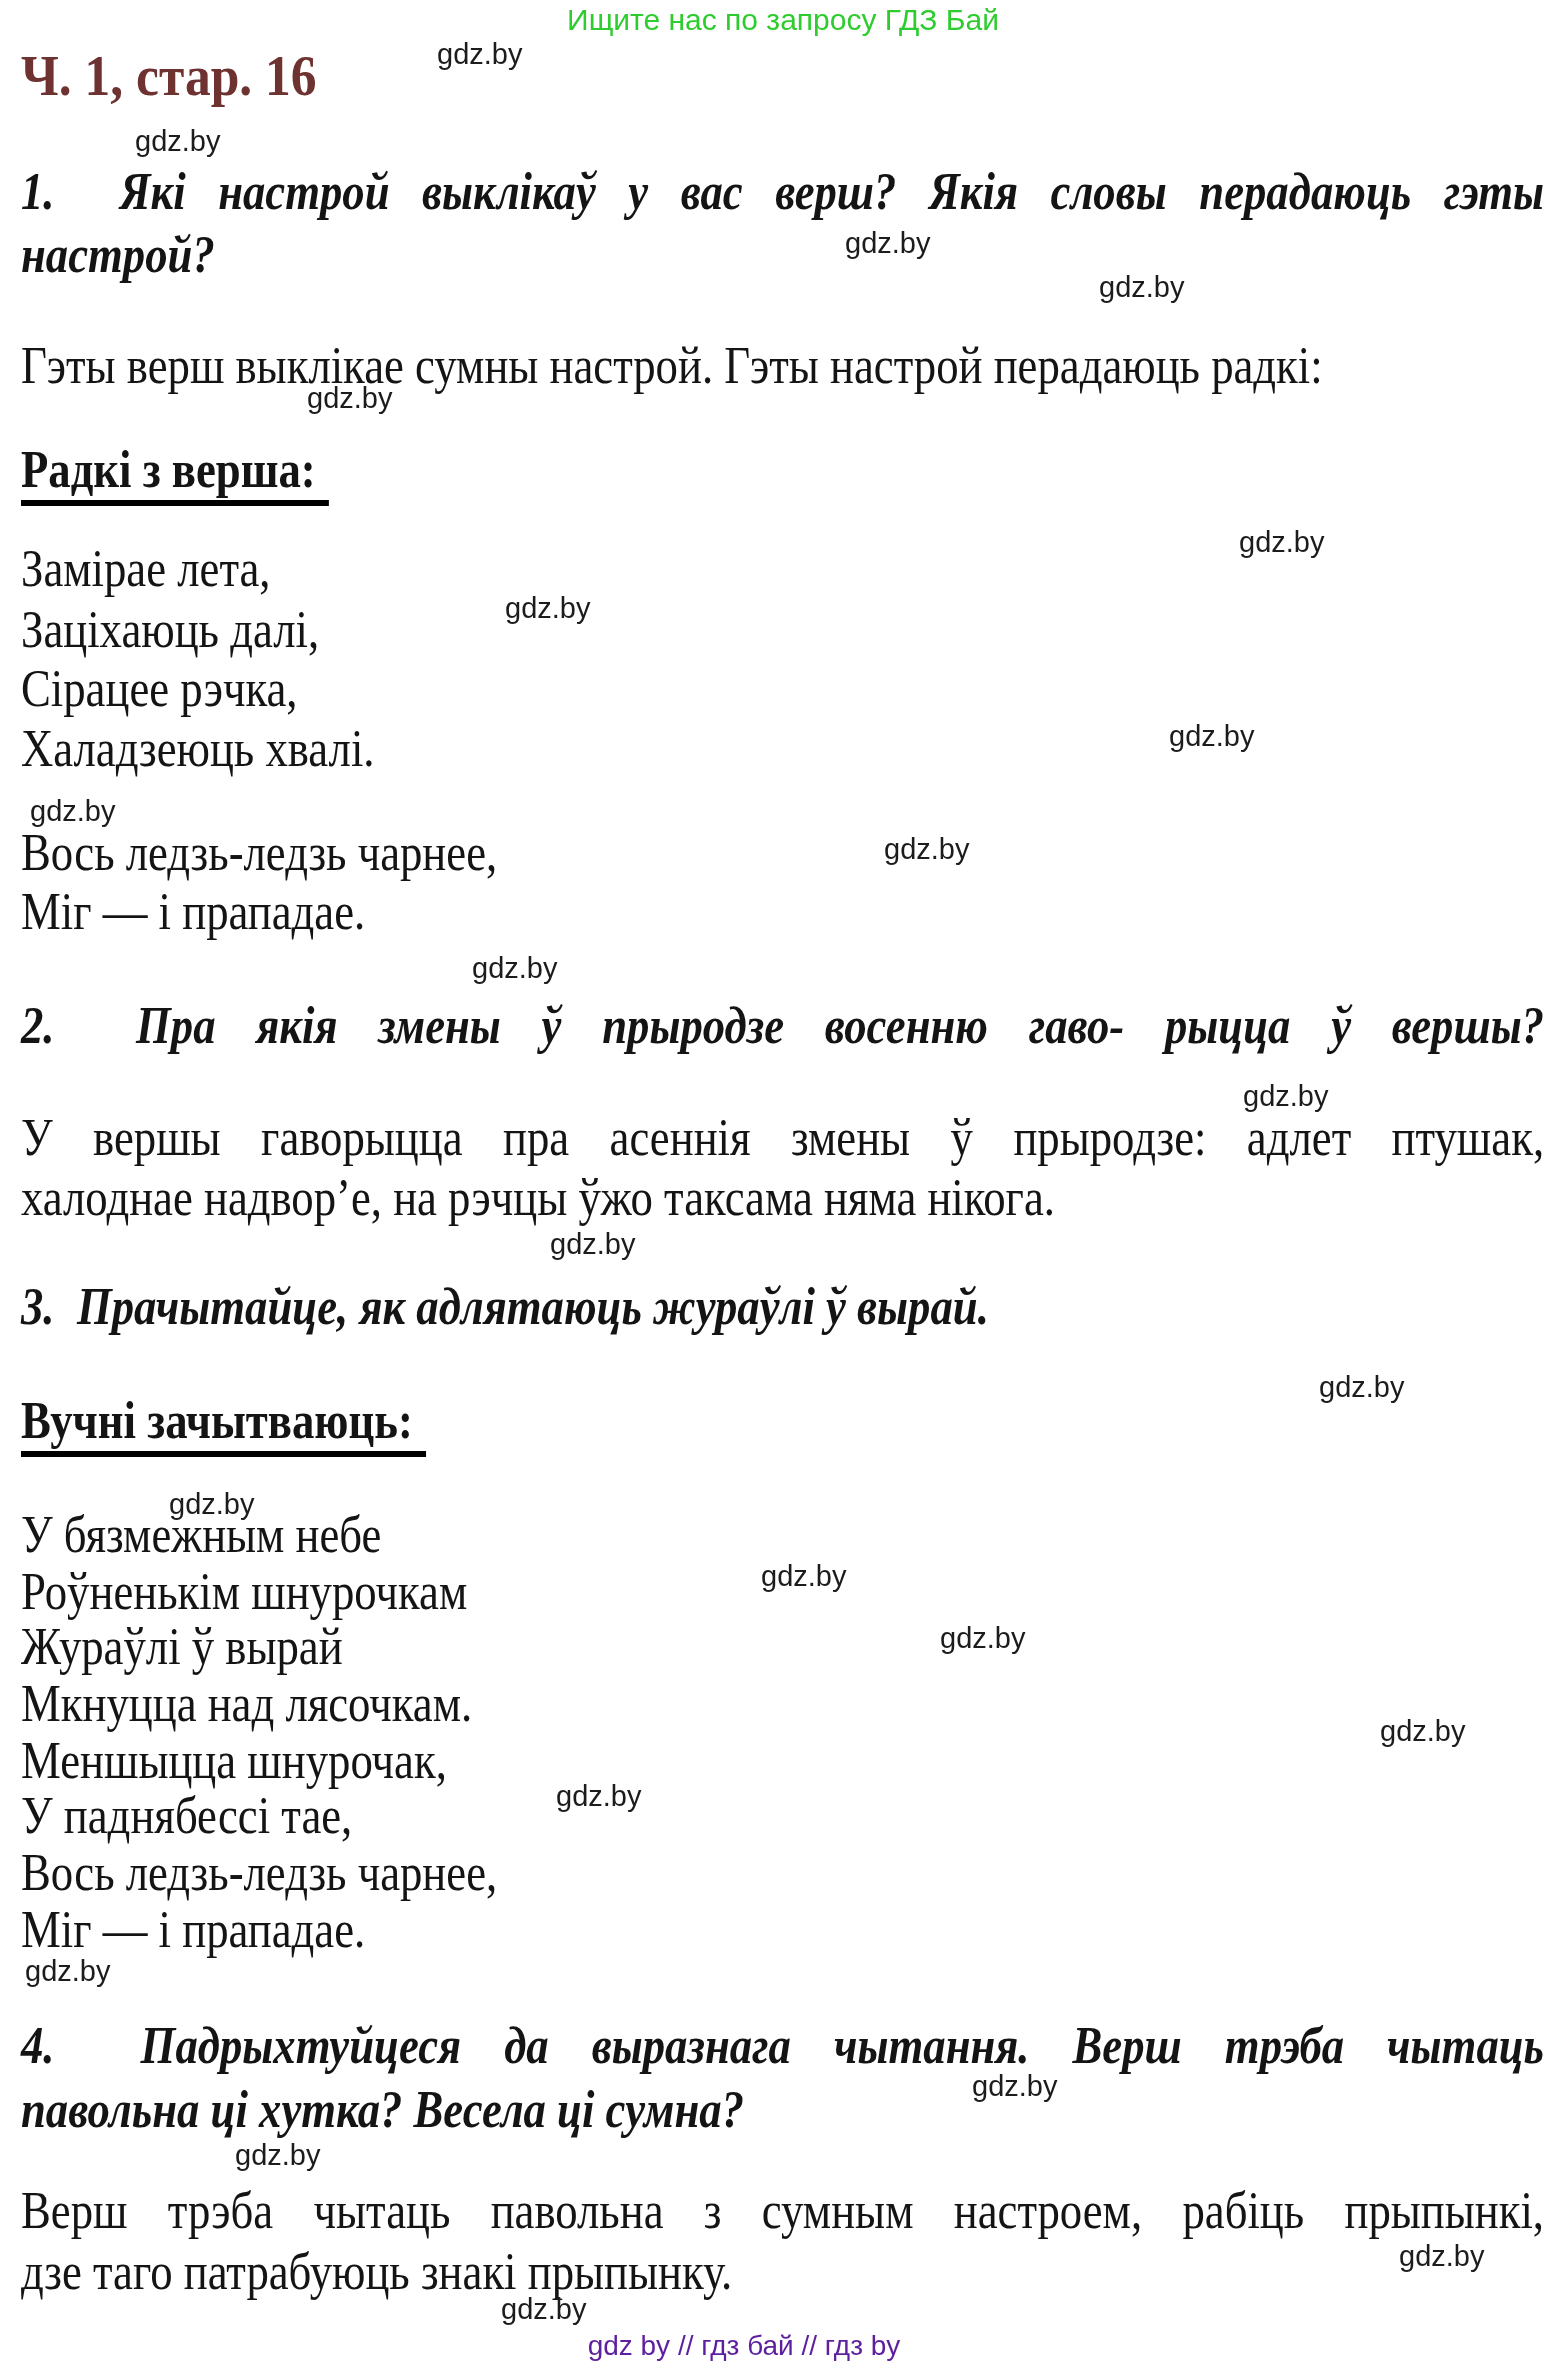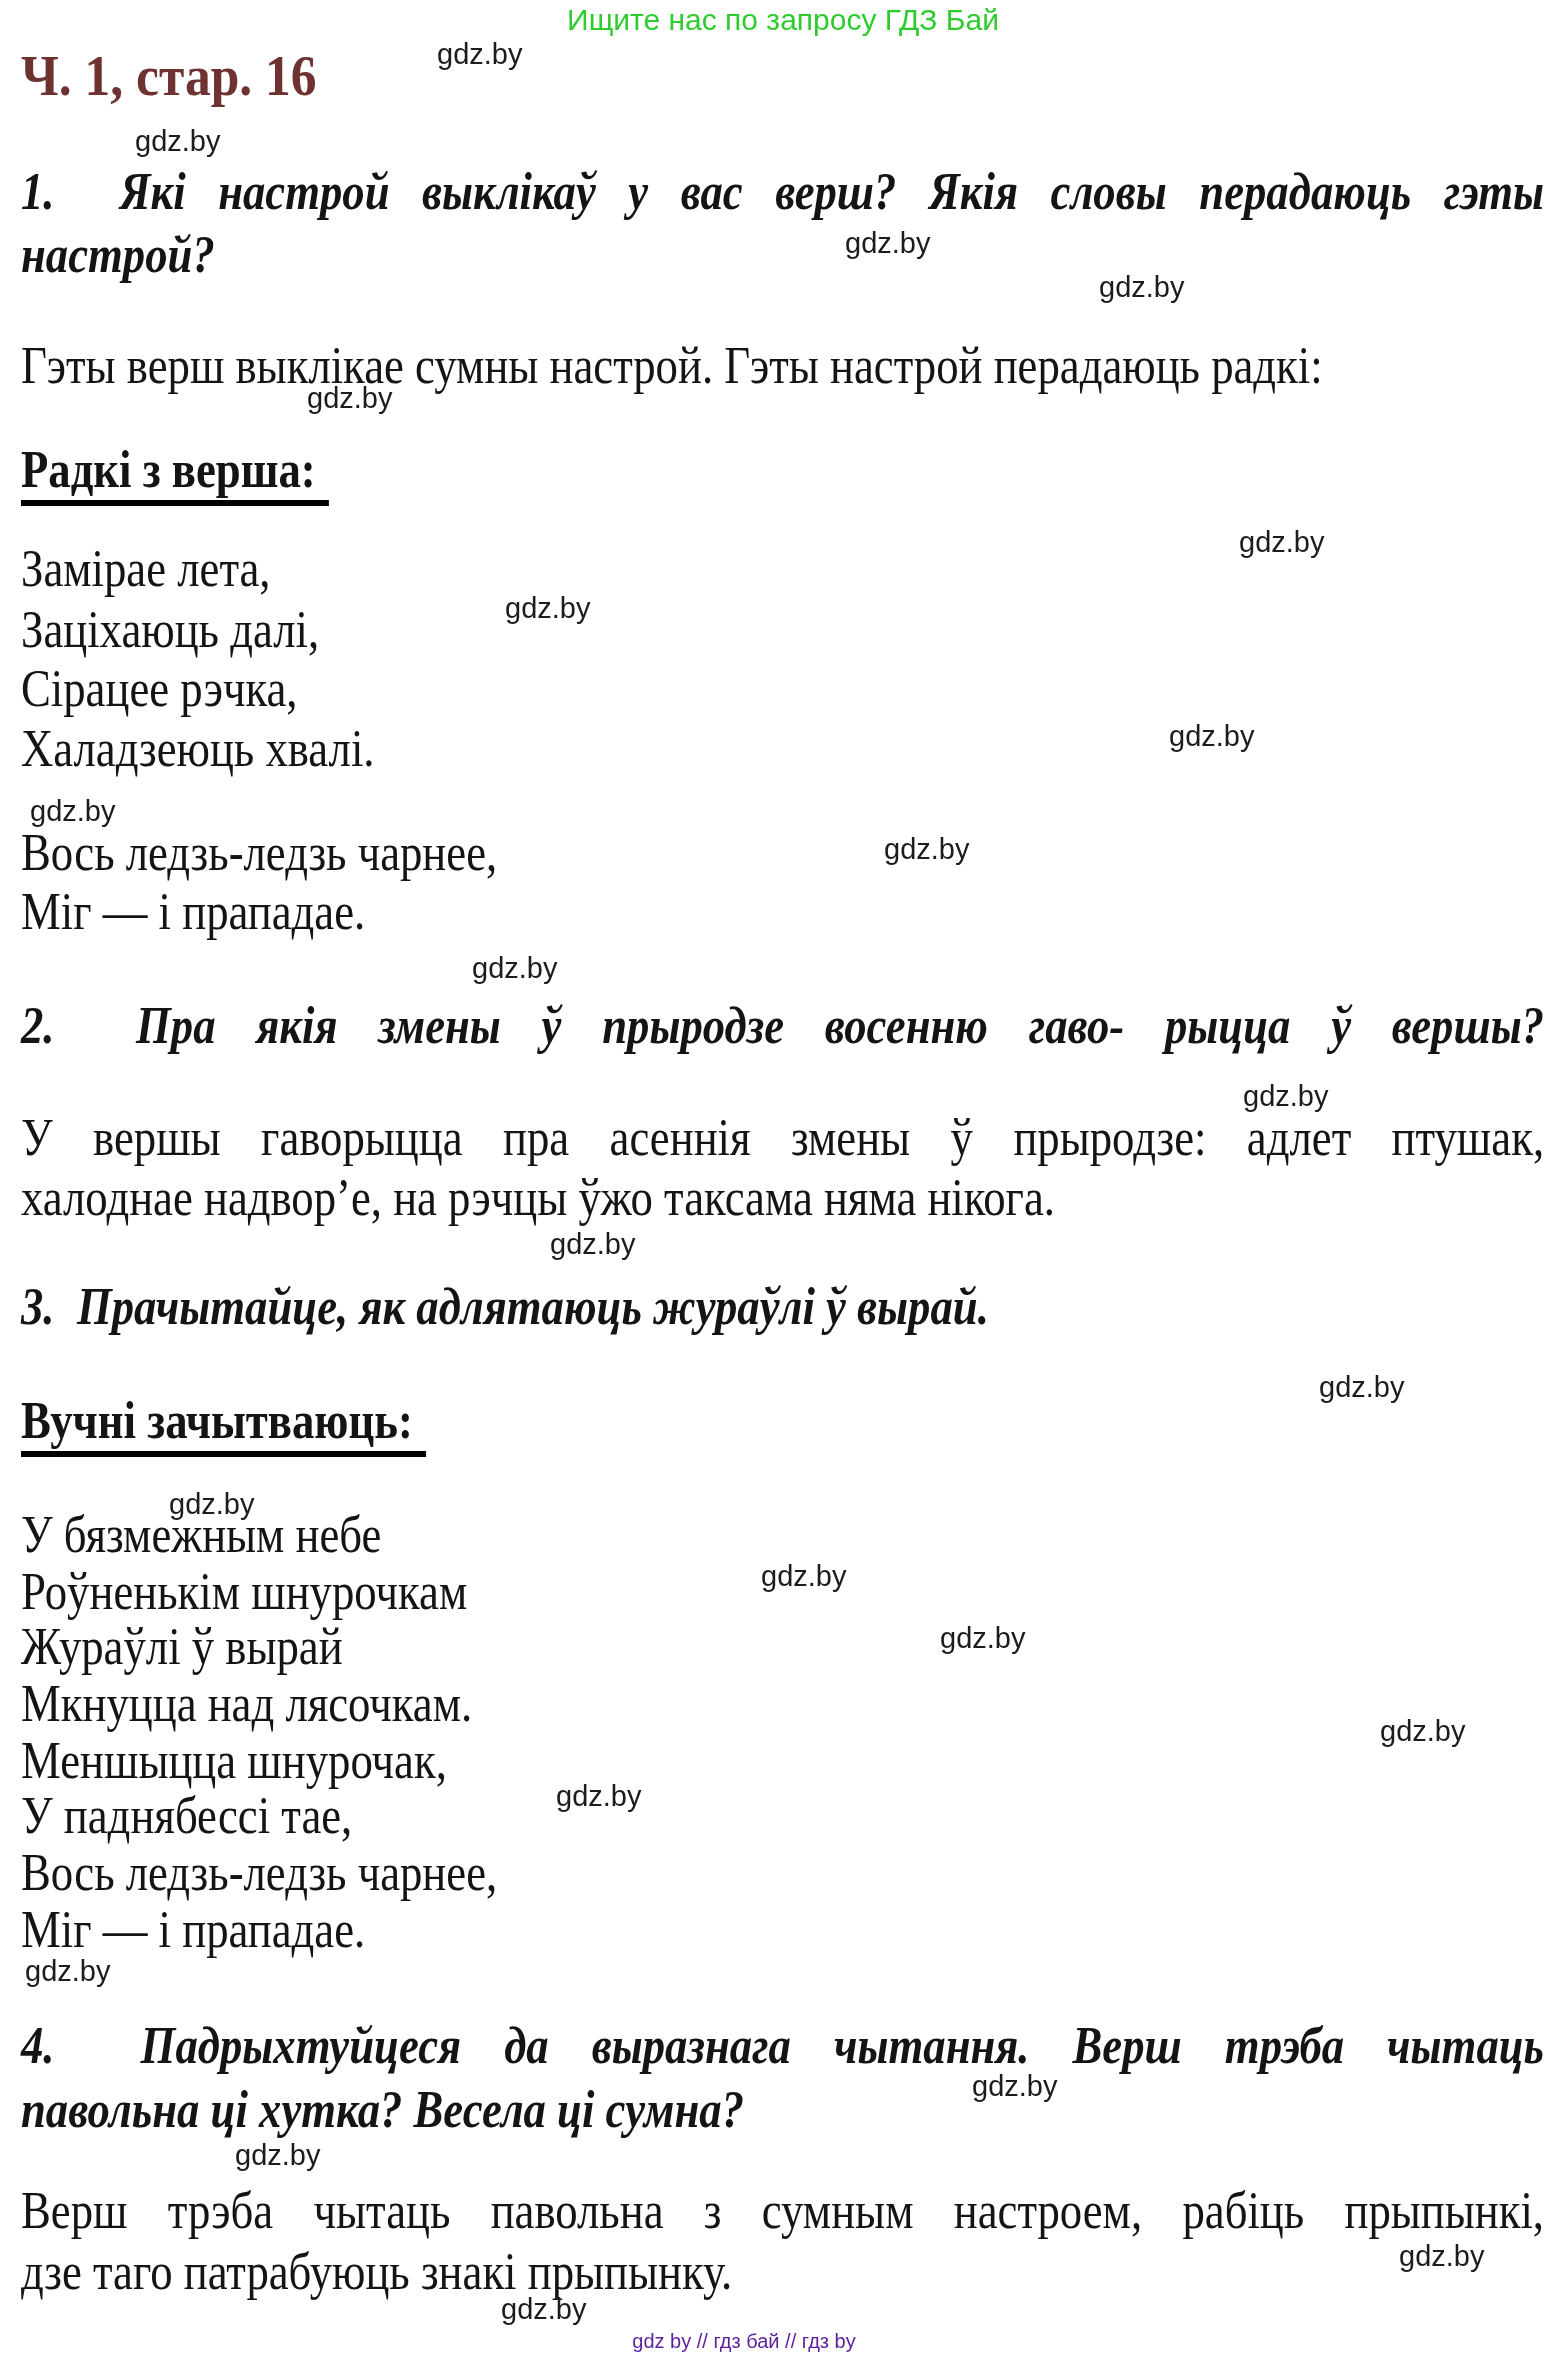--- a/index.html
+++ b/index.html
@@ -39,21 +39,21 @@
   .wm {
     position:absolute;
     font-family:"Liberation Sans", sans-serif;
     font-size:29px; color:#1c1c1c;
     white-space:nowrap;
   }
   .footer {
     position:absolute; top:2330px; left:0; width:1488px;
     text-align:center;
     font-family:"Liberation Sans", sans-serif;
-    font-size:20px; color:#5e1f9e;
+    font-size:28px; color:#5e1f9e;
   }
 </style>
 </head>
 <body>
 
 <main class="page">
 
   <div class="promo">Ищите нас по запросу ГДЗ Бай</div>
   <h1 class="title">Ч. 1, стар. 16</h1>
 

